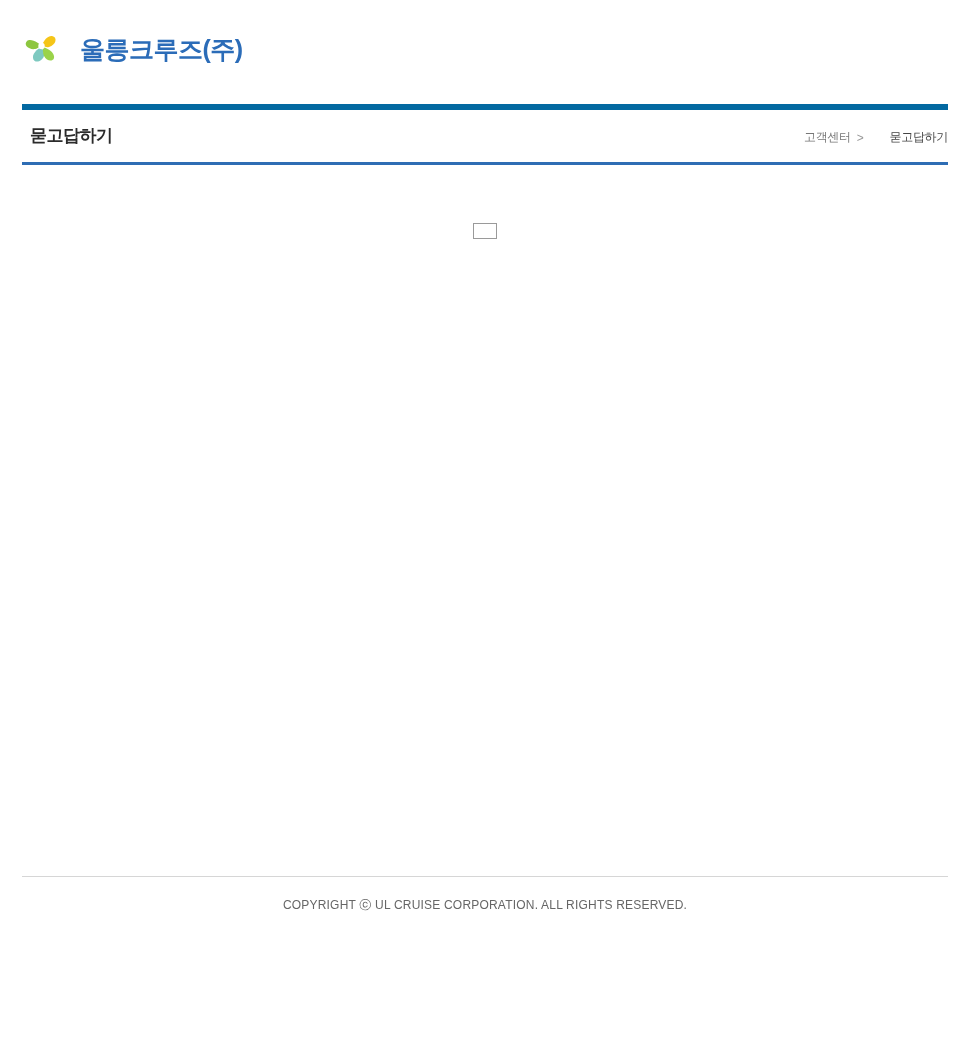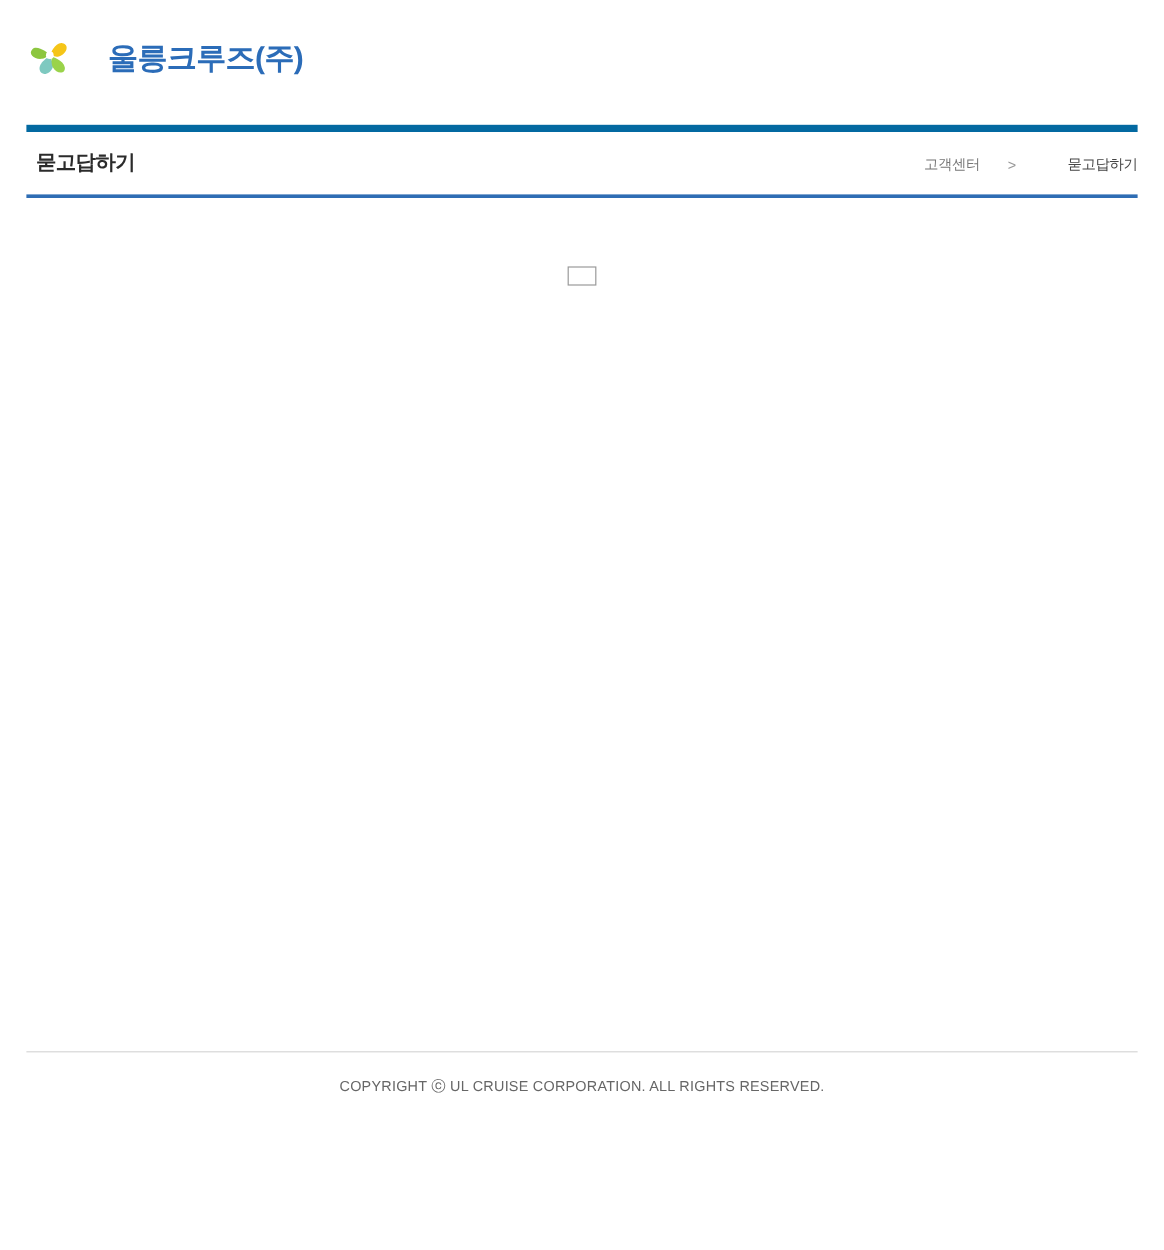--- a/index.html
+++ b/index.html
@@ -20,21 +20,21 @@
     height: 104px;
     position: relative;
     background: #ffffff;
   }
   .logo-wrap {
     position: absolute;
     left: 22px;
     top: 28px;
     display: flex;
     align-items: center;
-    gap: 28px;
+    gap: 18px;
     text-decoration: none;
   }
   .logo-mark {
     width: 40px;
     height: 42px;
     position: relative;
     flex: 0 0 auto;
   }
   .logo-text {
     font-size: 25px;
@@ -68,21 +68,21 @@
   }
   .breadcrumb {
     position: absolute;
     right: 0px;
     top: 19px;
     font-size: 12px;
     color: #777777;
     letter-spacing: -0.3px;
     display: flex;
     align-items: center;
-    gap: 21px;
+    gap: 4px;
     margin-left: 16px;
   }
   .breadcrumb .crumb-sep {
     color: #999999;
     margin: 0 2px;
   }
   .breadcrumb .crumb-current {
     color: #444444;
     margin-left: 20px;
   }

